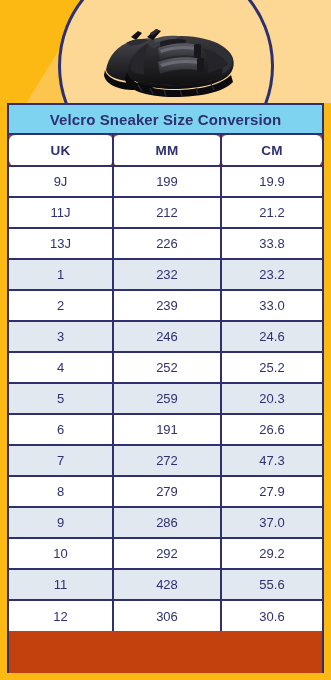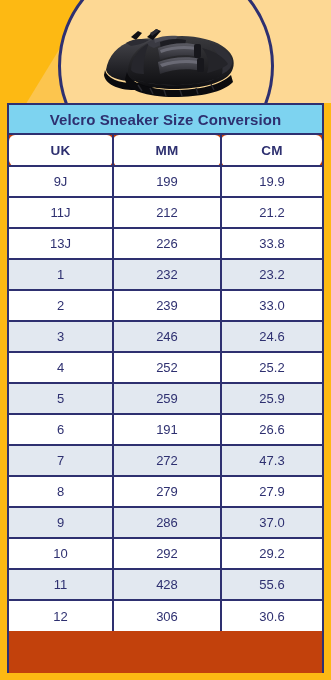--- a/index.html
+++ b/index.html
@@ -272,21 +272,21 @@
           <td>24.6</td>
         </tr>
         <tr>
           <td>4</td>
           <td>252</td>
           <td>25.2</td>
         </tr>
         <tr class="alt">
           <td>5</td>
           <td>259</td>
-          <td>25.9</td>
+          <td>20.3</td>
         </tr>
         <tr>
           <td>6</td>
           <td>191</td>
           <td>26.6</td>
         </tr>
         <tr class="alt">
           <td>7</td>
           <td>272</td>
           <td>47.3</td>

